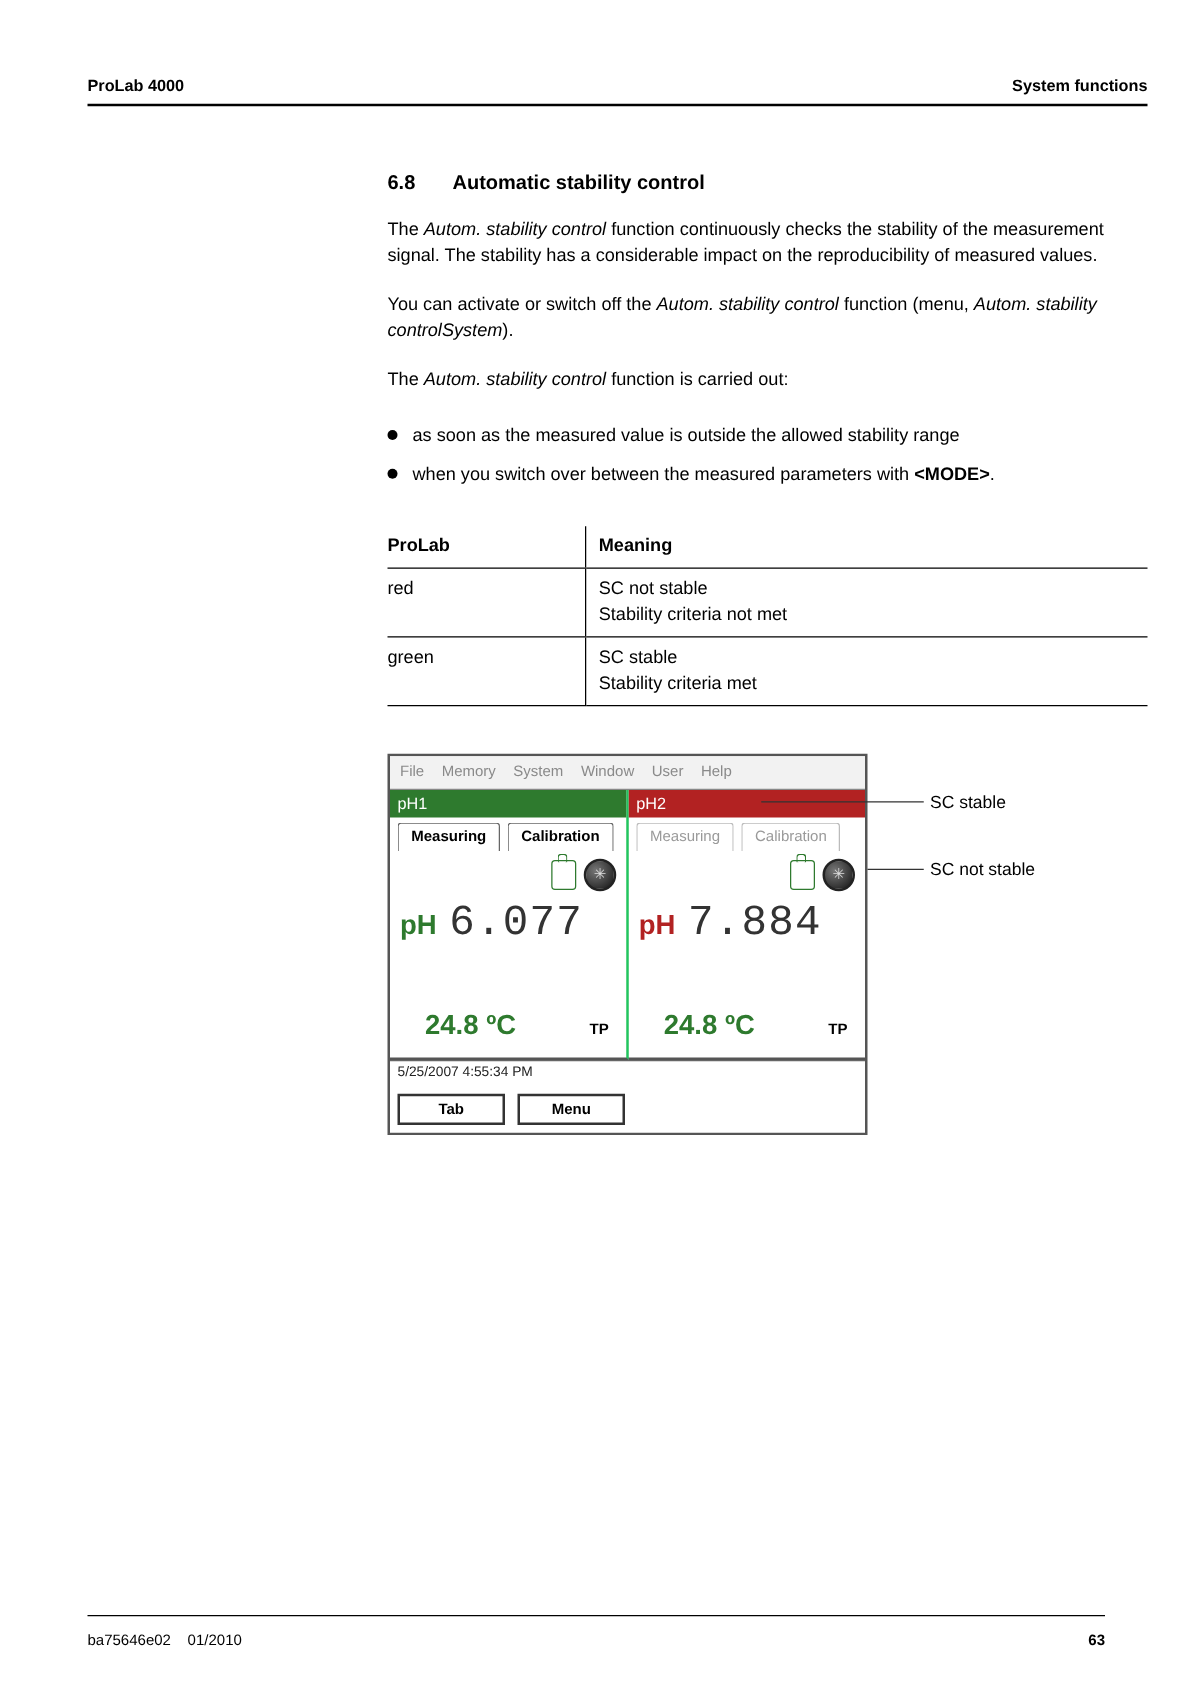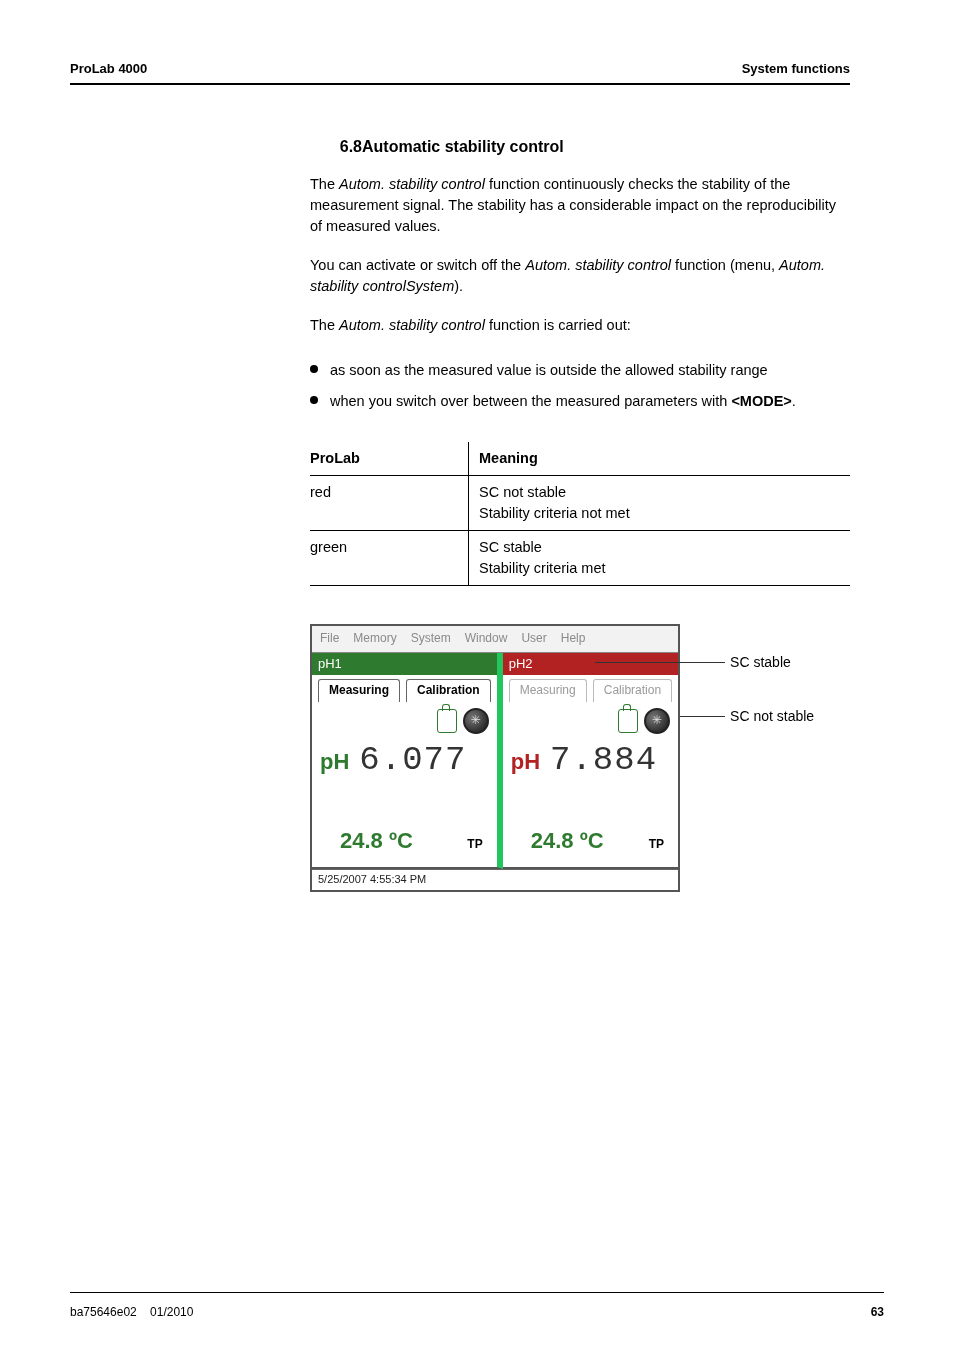--- a/index.html
+++ b/index.html
@@ -8,21 +8,21 @@
     background: #fff;
     font-family: Arial, Helvetica, sans-serif;
     color: #000;
     font-size: 14px;
     line-height: 1.45;
   }
   .page {
     width: 954px;
     height: 1351px;
     box-sizing: border-box;
-    padding: 60px 104px 40px 70px;
+    padding: 60px 36px 40px 70px;
     position: relative;
   }
   .hdr-row {
     display: flex;
     justify-content: space-between;
     font-weight: bold;
     font-size: 13px;
     padding-bottom: 4px;
   }
   .hdr-rule {
@@ -35,21 +35,20 @@
     margin-right: 0;
   }
   .sec-heading {
     font-weight: bold;
     font-size: 16px;
     margin-bottom: 16px;
   }
   .sec-heading .num {
     display: inline-block;
     width: 52px;
-    text-align: right;
   }
   p.body {
     margin: 0 0 18px 0;
     font-size: 14.5px;
   }
   .italic { font-style: italic; }
   .bold { font-weight: bold; }
   ul.bullets {
     list-style: none;
     padding: 0;
@@ -122,34 +121,33 @@
   .panes {
     display: flex;
     align-items: stretch;
   }
   .pane {
     flex: 1 1 50%;
     border-bottom: 2px solid #555;
     position: relative;
     min-height: 175px;
   }
-  .pane.left { border-right: 6px solid #22c55e; }
+  .pane.left { border-right: 2px solid #22c55e; }
   .pane-hdr {
     color: #fff;
     font-size: 13px;
     padding: 2px 6px;
     font-weight: normal;
   }
   .pane-hdr.green { background: #2e7a2e; }
   .pane-hdr.red { background: #b22222; }
   .tabs {
     display: flex;
     gap: 6px;
     padding: 4px 6px 0 6px;
-    justify-content: flex-end;
   }
   .tab {
     padding: 2px 10px;
     border: 1px solid #666;
     border-bottom: none;
     border-radius: 3px 3px 0 0;
     font-size: 12px;
     background: #fff;
   }
   .tab.inactive { color: #9a9a9a; border-color: #bbb; }
@@ -379,20 +377,24 @@
             </div>
             <div class="temp-row">
               <span class="temp-val"><span>24.8</span> <span>ºC</span></span>
               <span class="tp">TP</span>
             </div>
           </div>
         </div>
         <div class="statusbar">
           <span>5/25/2007 4:55:34 PM</span>
         </div>
+        <div class="btnbar">
+          <div class="devbtn">Tab</div>
+          <div class="devbtn">Menu</div>
+        </div>
       </div>
 
       <div class="callouts" style="width:200px; height:240px;">
         <div class="callout-line" style="top:38px; left:-95px; width:130px;"></div>
         <div class="callout-text" style="top:28px; left:40px;">SC stable</div>
 
         <div class="callout-line" style="top:92px; left:-10px; width:45px;"></div>
         <div class="callout-text" style="top:82px; left:40px;">SC not stable</div>
       </div>
     </div>

